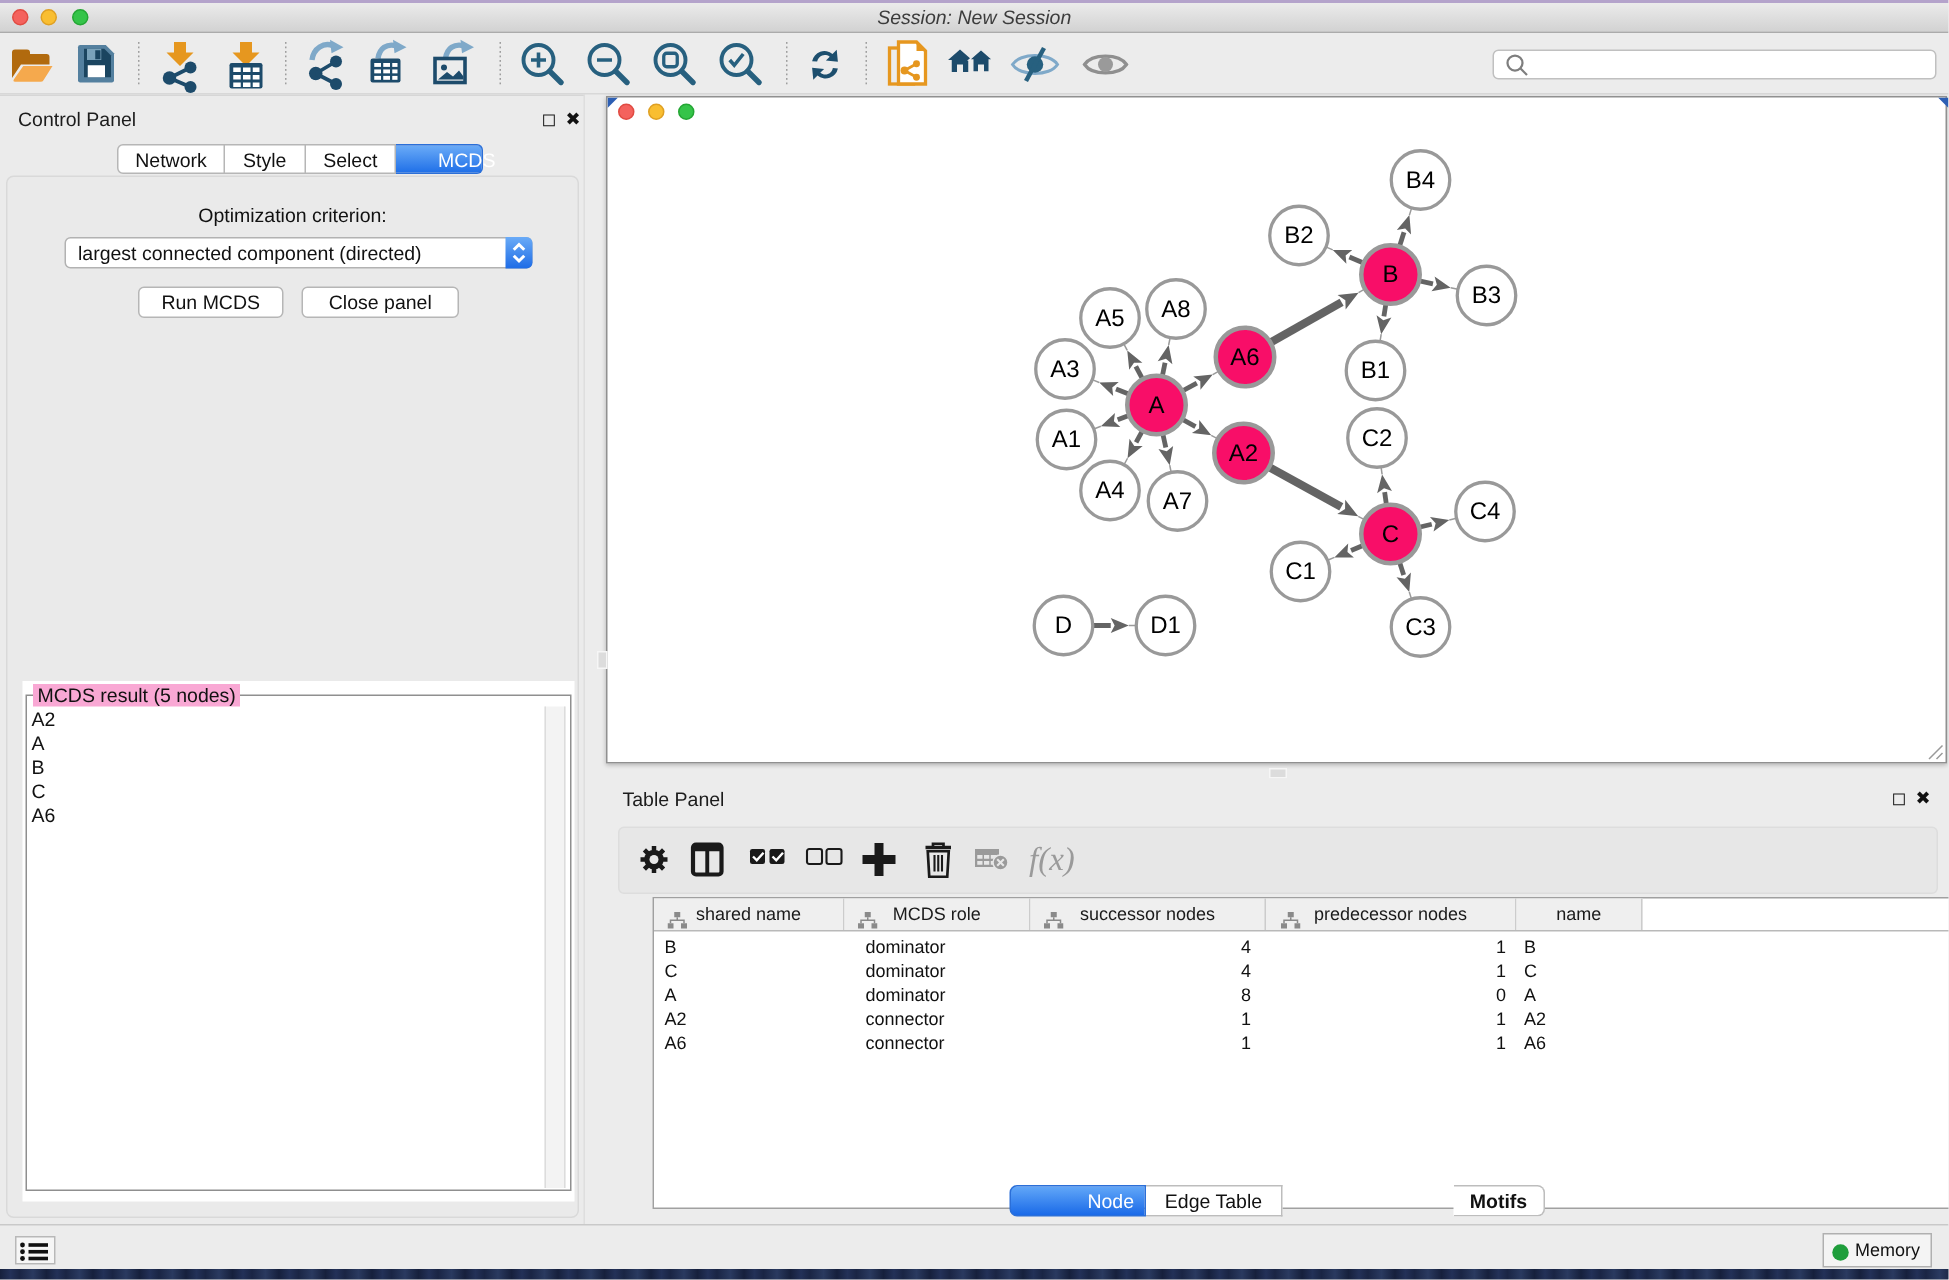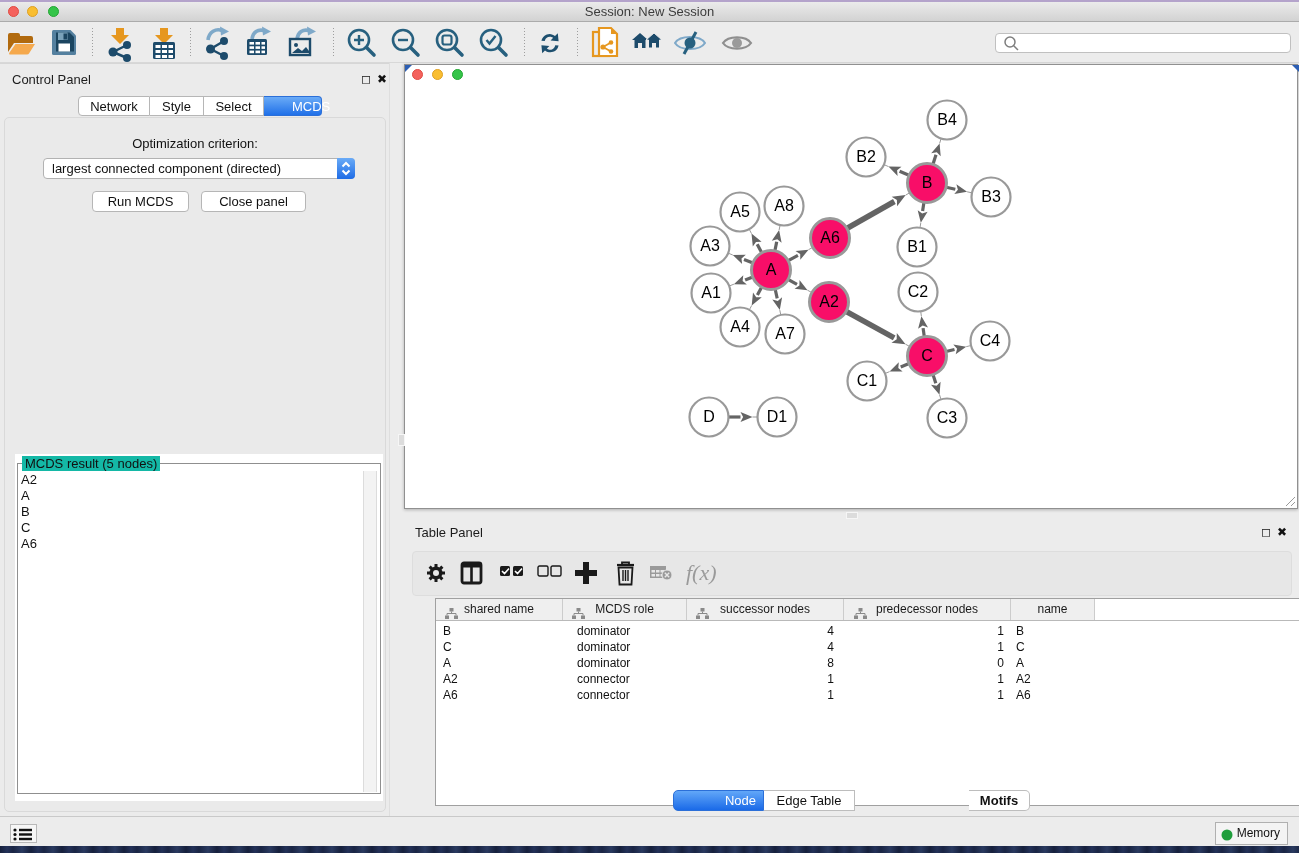--- a/index.html
+++ b/index.html
@@ -4,21 +4,21 @@
 <style>
 * { margin:0; padding:0; box-sizing:border-box; }
 html,body { width:1299px; height:853px; overflow:hidden; }
 body { font-family:"Liberation Sans", sans-serif; background:#ececec; position:relative; will-change:transform; }
 .abs { position:absolute; }
 
 
 #purple { left:0; top:0; width:1299px; height:2px; background:#b4a3cb; }
 #titlebar { left:0; top:2px; width:1299px; height:20px;
   background:linear-gradient(#ebebeb,#d2d2d2); border-bottom:1px solid #ababab; }
-#titlebar .t { width:100%; text-align:center; font-size:13px; color:#3c3c3c; line-height:19px; }
+#titlebar .t { width:100%; text-align:center; font-size:13px; color:#3c3c3c; line-height:19px;font-style:italic; }
 .tl { border-radius:50%; width:11px; height:11px; top:6px; }
 #toolbar { left:0; top:22px; width:1299px; height:41px; background:#ececec; border-bottom:1px solid #d8d8d8;}
 .sep { top:28px; width:1px; height:30px;
   background-image:linear-gradient(#9e9e9e 34%, transparent 34%); background-size:1px 3px; }
 #searchbox { left:995px; top:33px; width:296px; height:20px; background:#fff;
   border:1px solid #c0c0c0; border-radius:4px; }
 
 
 #cp-title { left:12px; top:72px; font-size:13px; color:#1c1c1c; }
 #leftpanel { left:0; top:63px; width:390px; height:753px; background:#ebebeb; border-top:1px solid #d6d6d6;}
@@ -34,21 +34,21 @@
 #opt-label { left:0; top:136px; width:390px; text-align:center; font-size:13px; color:#111; }
 #dropdown { left:43px; top:158px; width:312px; height:21px; background:#fff;
   border:1px solid #b2b2b2; border-radius:4px; font-size:13px; color:#111; line-height:19px;
   padding-left:8px; }
 #dd-btn { left:337px; top:158px; width:18px; height:21px; border-radius:0 4px 4px 0;
   background:linear-gradient(#6aabf7,#1e6ce6); }
 .btn { height:21px; background:#fff; border:1px solid #b6b6b6; border-radius:4px;
   font-size:13px; color:#111; text-align:center; line-height:19px; top:191px; }
 #mcds-box { left:15px; top:454px; width:368px; height:347px; background:#fff; }
 #mcds-field { left:2px; top:9px; width:364px; height:331px; border:1px solid #8f8f8f; position:absolute;}
-#mcds-legend { position:absolute; left:4px; top:-8px; background:#14b8a6; font-size:13px; color:#111; padding:0 3px;}
+#mcds-legend { position:absolute; left:4px; top:-8px; background:#f9a8d4; font-size:13px; color:#111; padding:0 3px;}
 .mcds-item { font-size:13px; color:#111; position:absolute; left:3px; }
 #mcds-scroll { position:absolute; right:3px; top:7px; width:14px; bottom:1px; background:#f3f3f3; border-left:1px solid #dcdcdc; border-right:1px solid #dcdcdc;}
 
 
 #netwin { left:404px; top:64px; width:894px; height:445px; background:#fff;
   border:1px solid #909090; box-shadow:0 1px 3px rgba(0,0,0,0.25); }
 #nw-titlebar { left:0; top:0; width:100%; height:22px;
   background:linear-gradient(#f2f2f2,#d5d5d5); border-bottom:1px solid #a8a8a8; position:absolute;}
 #nw-titlebar .t { width:100%; text-align:center; font-size:13px; color:#222; line-height:21px;}
 

